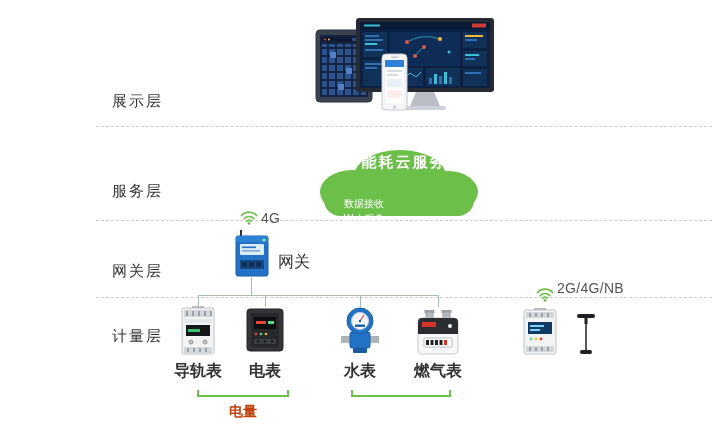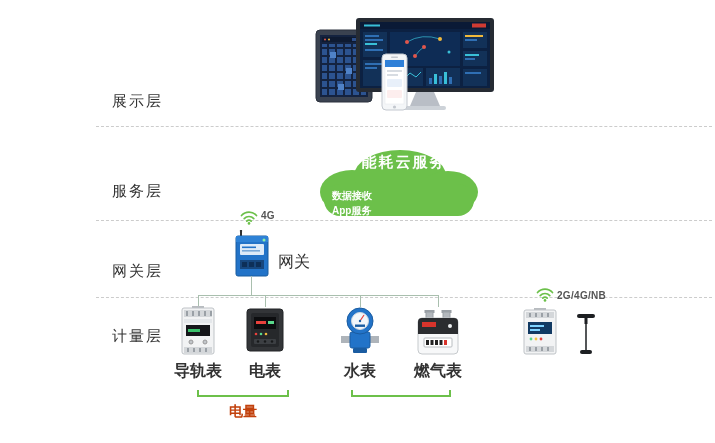--- a/index.html
+++ b/index.html
@@ -5,24 +5,24 @@
 <style>
   * { margin:0; padding:0; box-sizing:border-box; }
   html,body { background:#fff; }
   body { font-family:"Liberation Sans","DejaVu Sans",sans-serif; color:#333; }
   .canvas { position:relative; width:715px; height:443px; background:#fff; overflow:hidden; margin:4px auto; }
   .abs { position:absolute; }
   .layer-label { position:absolute; left:112px; font-size:15px; font-weight:500; color:#333; letter-spacing:2px; }
   .sep { position:absolute; left:96px; width:616px; height:0; border-top:1px dashed #ccc; }
   .connector { position:absolute; background:#a9bfae; }
   .dev-label { position:absolute; font-size:16px; font-weight:600; color:#333; text-align:center; }
-  .wireless-label { position:absolute; font-size:10px; font-weight:700; color:#555; letter-spacing:0.3px; }
+  .wireless-label { position:absolute; font-size:14px; font-weight:400; color:#555; letter-spacing:0.3px; }
   .cloud-wrap { position:absolute; left:308px; top:140px; width:180px; height:80px; }
   .cloud-title { position:absolute; top:9px; left:12px; right:0; text-align:center; color:#fff; font-size:15px; font-weight:700; letter-spacing:2px; }
-  .cloud-svc { position:absolute; top:44px; width:64px; color:#fff; font-size:10px; line-height:15px; font-weight:700; }
+  .cloud-svc { position:absolute; top:52px; width:64px; color:#fff; font-size:10px; line-height:15px; text-align:center; font-weight:400; }
   .bracket { position:absolute; height:7px; border-left:2px solid #6cc04a; border-right:2px solid #6cc04a; border-bottom:2px solid #6cc04a; }
   .group-label { position:absolute; font-size:14px; font-weight:700; color:#c2410c; text-align:center; }
   svg { display:block; }
 </style>
 </head>
 <body>
 
 <div class="canvas">
 
   <div class="sep" style="top:122px"></div>
@@ -113,21 +113,21 @@
   <div class="cloud-wrap">
     <svg width="180" height="80" viewBox="0 0 180 80">
       <ellipse cx="44" cy="48" rx="32" ry="22" fill="#6cc04a"></ellipse>
       <ellipse cx="92" cy="32" rx="46" ry="26" fill="#6cc04a"></ellipse>
       <ellipse cx="140" cy="48" rx="30" ry="21" fill="#6cc04a"></ellipse>
       <rect x="16" y="40" width="150" height="32" rx="16" fill="#6cc04a"></rect>
     </svg>
     <div class="cloud-title">能耗云服务</div>
     <div class="cloud-svc" style="left:24px">
       <div>数据接收</div>
-      <div>App服务</div>
+      <div>Web服务</div>
     </div>
   </div>
 
   <svg class="abs" style="left:240px;top:206px" width="18" height="15" viewBox="0 0 18 15">
     <path d="M1.5 5.5 A 10 10 0 0 1 16.5 5.5" fill="none" stroke="#6cc04a" stroke-width="1.7" stroke-linecap="round"></path>
     <path d="M4.2 8.6 A 6.5 6.5 0 0 1 13.8 8.6" fill="none" stroke="#6cc04a" stroke-width="1.7" stroke-linecap="round"></path>
     <path d="M6.8 11.2 A 3.2 3.2 0 0 1 11.2 11.2" fill="none" stroke="#6cc04a" stroke-width="1.7" stroke-linecap="round"></path>
     <circle cx="9" cy="13.4" r="1.3" fill="#6cc04a"></circle>
   </svg>
   <div class="wireless-label" style="left:261px;top:206px">4G</div>
@@ -219,21 +219,21 @@
     <rect x="23.5" y="30" width="3" height="5" fill="#222"></rect>
     <rect x="28" y="30" width="3" height="5" fill="#d8342c"></rect>
   </svg>
 
   <svg class="abs" style="left:536px;top:283px" width="18" height="15" viewBox="0 0 18 15">
     <path d="M1.5 5.5 A 10 10 0 0 1 16.5 5.5" fill="none" stroke="#6cc04a" stroke-width="1.7" stroke-linecap="round"></path>
     <path d="M4.2 8.6 A 6.5 6.5 0 0 1 13.8 8.6" fill="none" stroke="#6cc04a" stroke-width="1.7" stroke-linecap="round"></path>
     <path d="M6.8 11.2 A 3.2 3.2 0 0 1 11.2 11.2" fill="none" stroke="#6cc04a" stroke-width="1.7" stroke-linecap="round"></path>
     <circle cx="9" cy="13.4" r="1.3" fill="#6cc04a"></circle>
   </svg>
-  <div class="wireless-label" style="left:557px;top:286px">2G/4G/NB</div>
+  <div class="wireless-label" style="left:557px;top:276px">2G/4G/NB</div>
 
   <svg class="abs" style="left:520px;top:304px" width="40" height="48" viewBox="0 0 40 48">
     <rect x="14" y="0" width="12" height="3" fill="#b8bcc0"></rect>
     <rect x="4" y="2" width="32" height="44" rx="2" fill="#f2f3f4" stroke="#bfc3c7"></rect>
     <rect x="6" y="4" width="28" height="6" fill="#d4d7da"></rect>
     <rect x="9" y="5" width="2" height="4" fill="#9aa0a6"></rect>
     <rect x="15" y="5" width="2" height="4" fill="#9aa0a6"></rect>
     <rect x="21" y="5" width="2" height="4" fill="#9aa0a6"></rect>
     <rect x="27" y="5" width="2" height="4" fill="#9aa0a6"></rect>
     <rect x="8" y="14" width="24" height="12" fill="#123a63"></rect>

